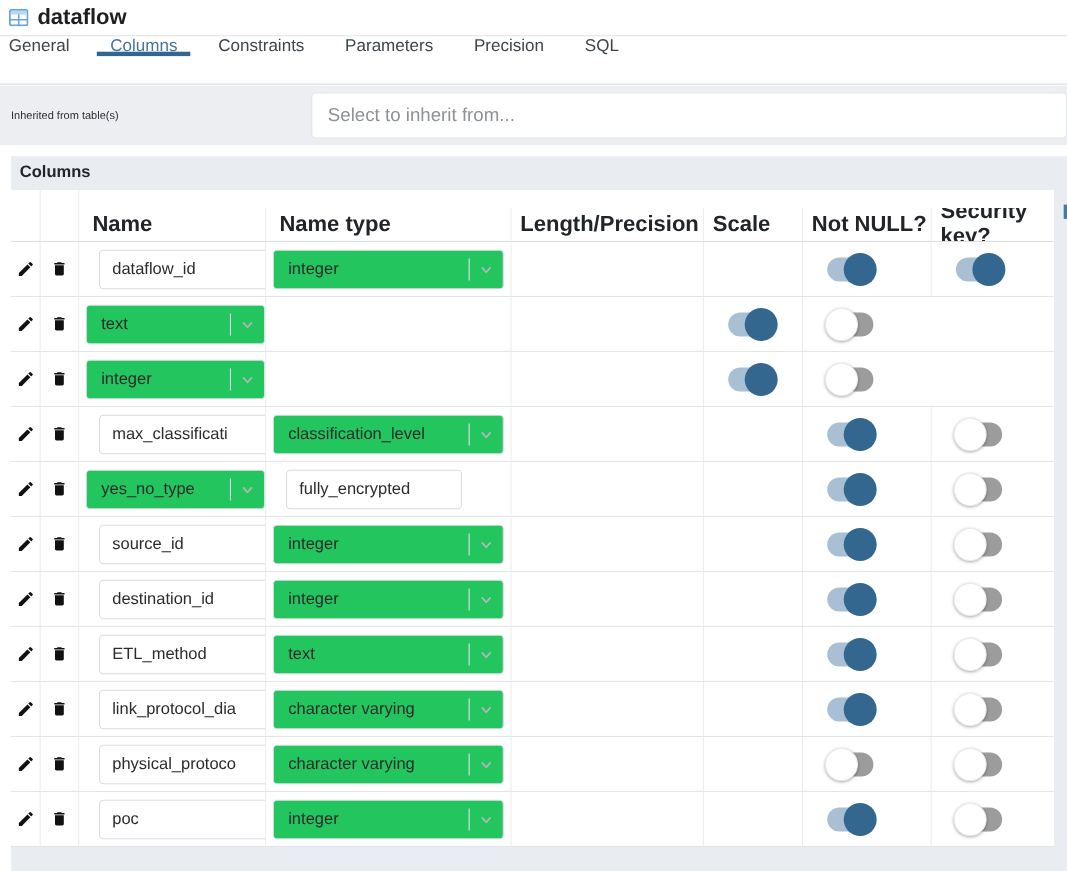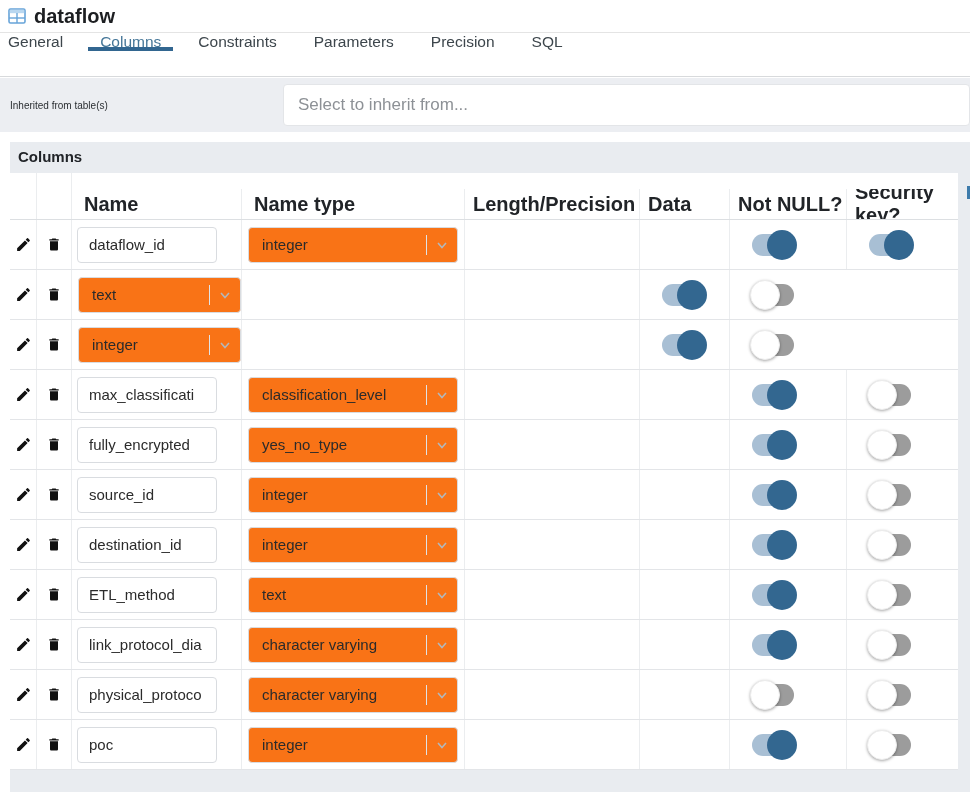--- a/index.html
+++ b/index.html
@@ -39,26 +39,26 @@
   .grid { position: absolute; top: 31px; left: 0; width: 948px; background: #fff; }
   .grid-row { display: grid; grid-template-columns: 27px 35px 170px 223px 175px 90px 117px 1fr;
     height: 50px; border-bottom: 1px solid #e3e5e8; background: #fff; }
   .grid-row.head { height: 47px; border-bottom: 1px solid #dcdfe2; }
   .cell { border-right: 1px solid #ebedef; display: flex; align-items: center; overflow: hidden; }
   .cell:last-child { border-right: none; }
   .cell.hdr { font-size: 20px; font-weight: bold; color: #212428; padding-left: 12px; margin-top: 16px; }
   .cell.hdr.tight { padding-left: 8px; }
   .cell.icon-cell { justify-content: center; cursor: pointer; }
 
-  .name-input { width: 140px; height: 36px; margin: 0 5px; border: 1px solid #d9dce0;
+  .name-input { width: 160px; height: 36px; margin: 0 18px; border: 1px solid #d9dce0;
     border-radius: 4px; padding: 0 11px; font-size: 15px; font-family: inherit;
     color: #2b2b2b; outline: none; background: #fff; }
 
   .type-select { width: 210px; height: 36px; margin-left: 6px; border: 1px solid #d9dce0;
-    border-radius: 4px; display: flex; align-items: center; background: #f97316; cursor: pointer; }
+    border-radius: 4px; display: flex; align-items: center; background: #22c55e; cursor: pointer; }
   .type-select .val { flex: 1; padding-left: 13px; font-size: 15px; color: #2b2b2b;
     white-space: nowrap; overflow: hidden; }
   .type-select .sep { width: 1px; height: 20px; background: #e0e2e5; }
   .type-select .chev { width: 30px; display: flex; justify-content: center; }
 
   .toggle-cell { padding-left: 20px; }
   .toggle { position: relative; width: 48px; height: 30px; cursor: pointer; flex: none; }
   .toggle .track { position: absolute; left: 2px; top: 4px; width: 42px; height: 22px; border-radius: 11px; }
   .toggle .knob { position: absolute; top: 0; width: 30px; height: 30px; border-radius: 50%; }
   .toggle.on .track { background: #a8bfd4; }
@@ -103,21 +103,21 @@
 <div class="panel">
   <div class="panel-title">Columns</div>
 
   <div class="grid">
     <div class="grid-row head">
       <div class="cell"></div>
       <div class="cell"></div>
       <div class="cell hdr">Name</div>
       <div class="cell hdr">Name type</div>
       <div class="cell hdr tight">Length/Precision</div>
-      <div class="cell hdr tight">Data</div>
+      <div class="cell hdr tight">Scale</div>
       <div class="cell hdr tight">Not NULL?</div>
       <div class="cell hdr tight">Security key?</div>
     </div>
     <div>
   <div class="grid-row">
     <div class="cell icon-cell">
       <span>
         <svg width="17" height="17" viewBox="0 0 24 24" fill="#111">
           <path d="M3 17.25V21h3.75L17.81 9.94l-3.75-3.75L3 17.25zM20.71 7.04a1 1 0 0 0 0-1.41l-2.34-2.34a1 1 0 0 0-1.41 0l-1.83 1.83 3.75 3.75 1.83-1.83z"></path>
         </svg>
@@ -298,32 +298,32 @@
       </span>
     </div>
     <div class="cell icon-cell">
       <span>
         <svg width="16" height="17" viewBox="0 0 24 24" fill="#111">
           <path d="M6 19c0 1.1.9 2 2 2h8c1.1 0 2-.9 2-2V7H6v12zM19 4h-3.5l-1-1h-5l-1 1H5v2h14V4z"></path>
         </svg>
       </span>
     </div>
     <div class="cell">
+      <div class="type-select">
+        <span class="val">yes_no_type</span>
+        <span class="sep"></span>
+        <span class="chev">
+          <svg width="16" height="16" viewBox="0 0 16 16">
+            <polyline points="4,6 8,10.5 12,6" fill="none" stroke="#b4b7ba" stroke-width="1.6"></polyline>
+          </svg>
+        </span>
+      </div>
+    </div>
+    <div class="cell">
       <input class="name-input" type="text" value="fully_encrypted" style="">
-    </div>
-    <div class="cell">
-      <div class="type-select">
-        <span class="val">yes_no_type</span>
-        <span class="sep"></span>
-        <span class="chev">
-          <svg width="16" height="16" viewBox="0 0 16 16">
-            <polyline points="4,6 8,10.5 12,6" fill="none" stroke="#b4b7ba" stroke-width="1.6"></polyline>
-          </svg>
-        </span>
-      </div>
     </div>
     <div class="cell"></div>
     <div class="cell"></div>
     <div class="cell toggle-cell">
       <div class="toggle on">
         <span class="track"></span>
         <span class="knob"></span>
       </div>
     </div>
     <div class="cell toggle-cell">

